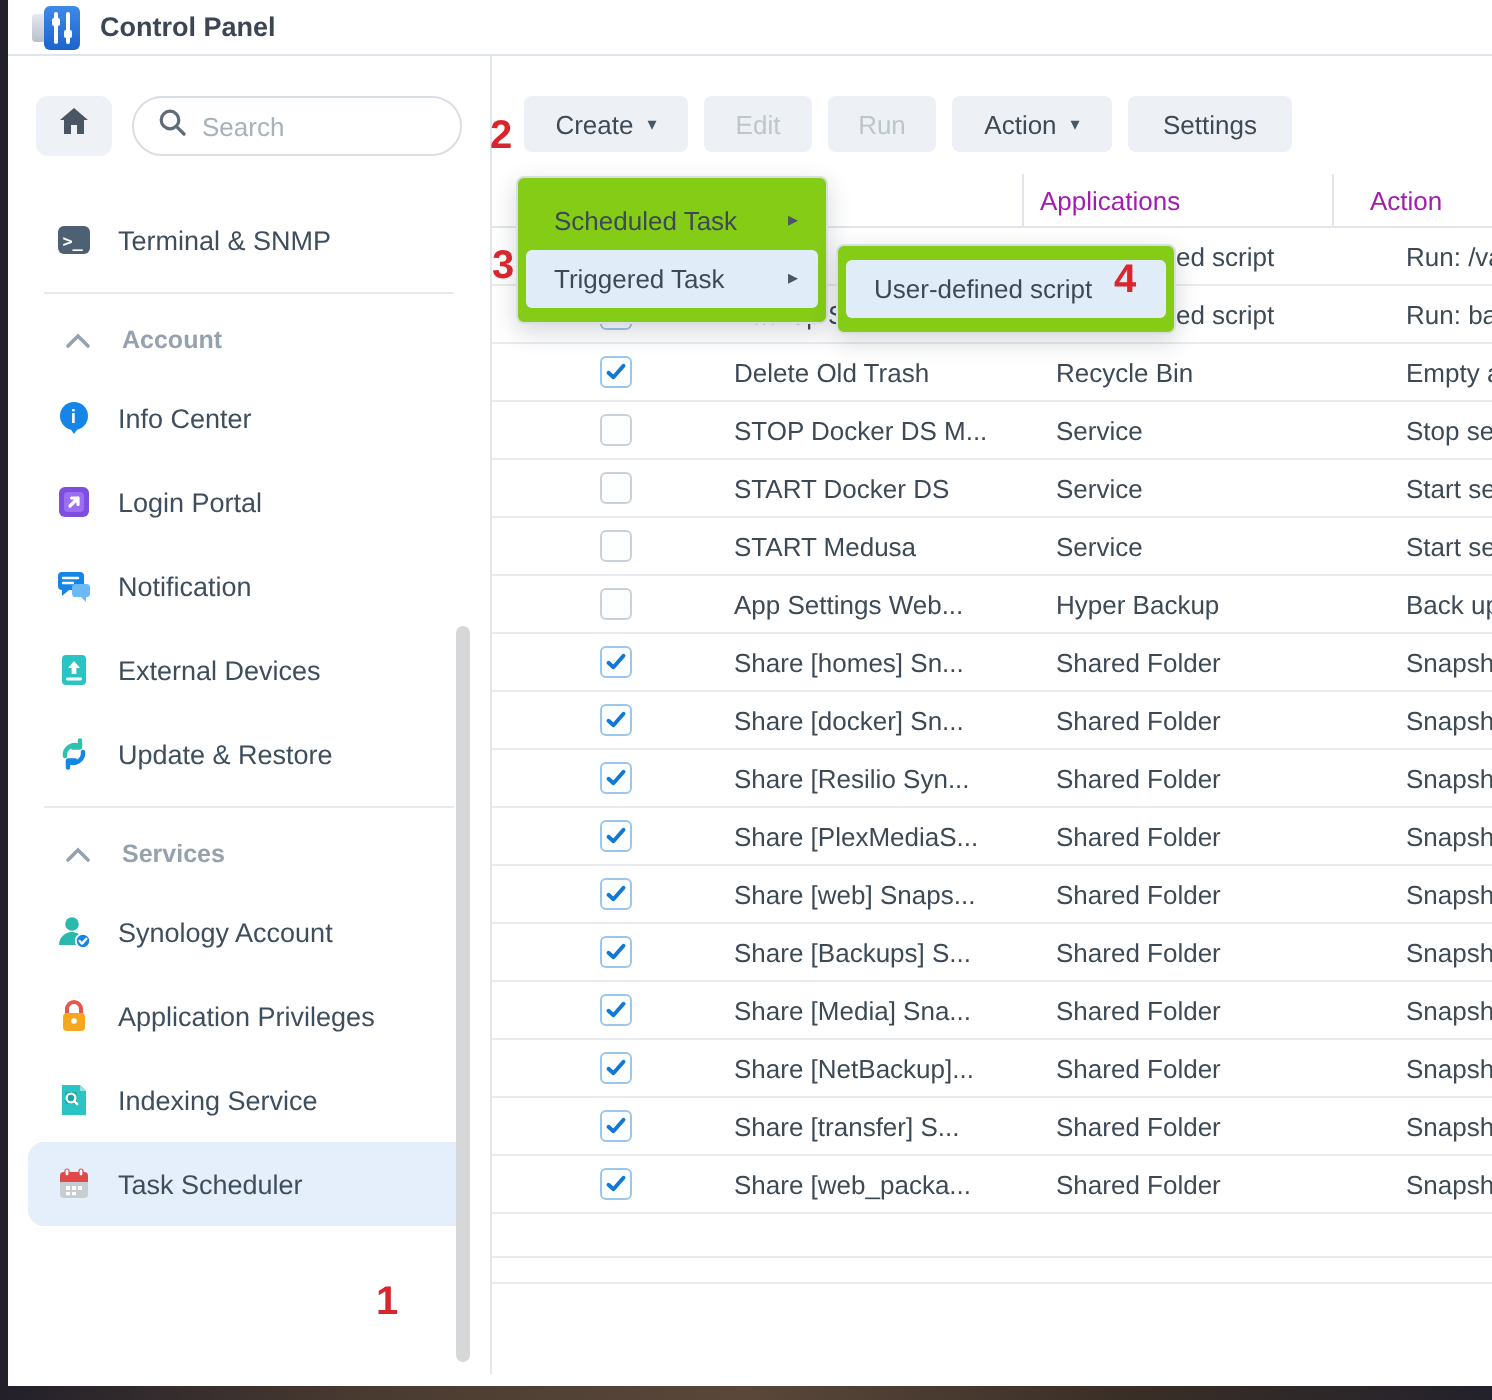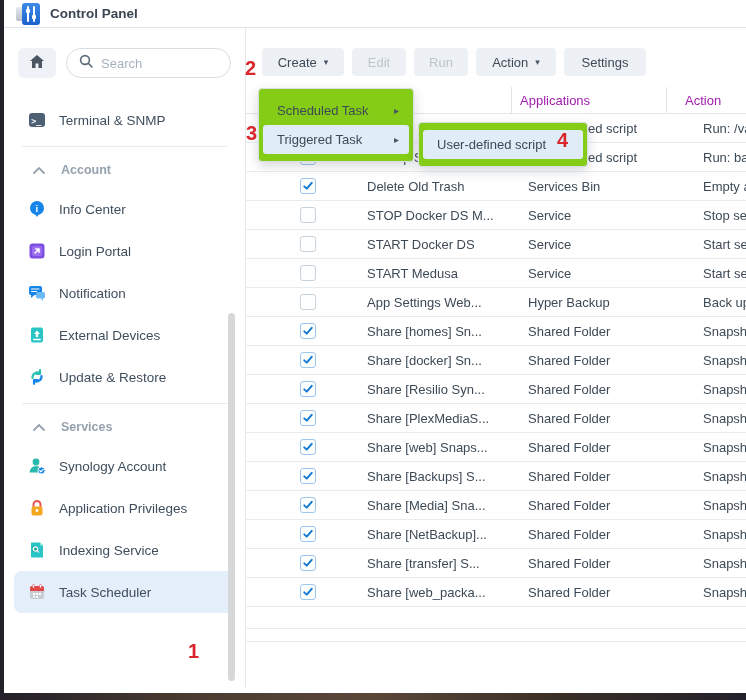--- a/index.html
+++ b/index.html
@@ -330,21 +330,21 @@
             </div>
             <div class="trow">
               <div class="td-check">
                 <span class="cbx checked">
                   <svg width="12" height="12" viewBox="0 0 16 16">
                     <path d="M3 8.5 L6.3 11.5 L13 3.8" fill="none" stroke="#1279d2" stroke-width="2.6" stroke-linecap="round" stroke-linejoin="round"></path>
                   </svg>
                 </span>
               </div>
               <div class="td-name">Delete Old Trash</div>
-              <div class="td-app">Services Bin</div>
+              <div class="td-app">Recycle Bin</div>
               <div class="td-action">Empty all R</div>
             </div>
             <div class="trow">
               <div class="td-check">
                 <span class="cbx"></span>
               </div>
               <div class="td-name">STOP Docker DS M...</div>
               <div class="td-app">Service</div>
               <div class="td-action">Stop servic</div>
             </div>

